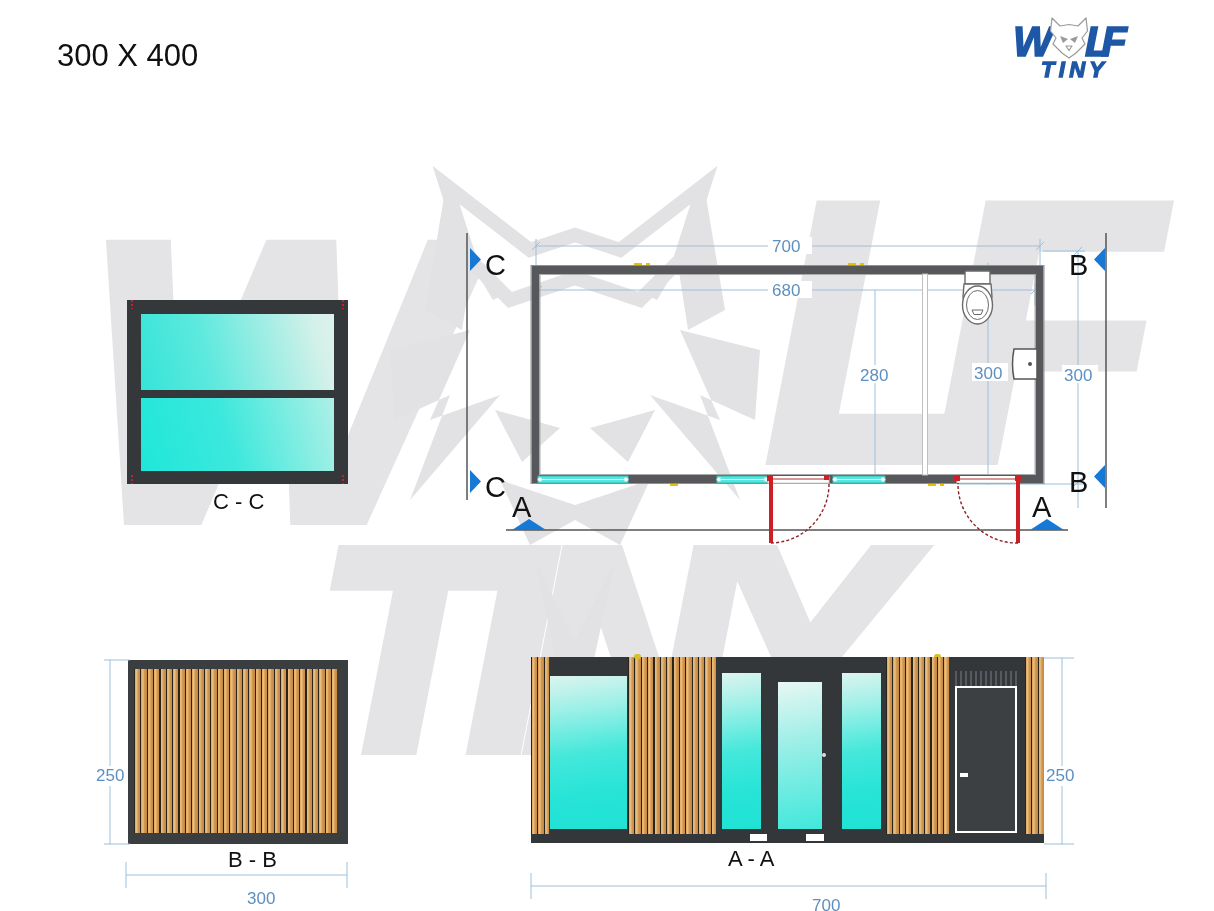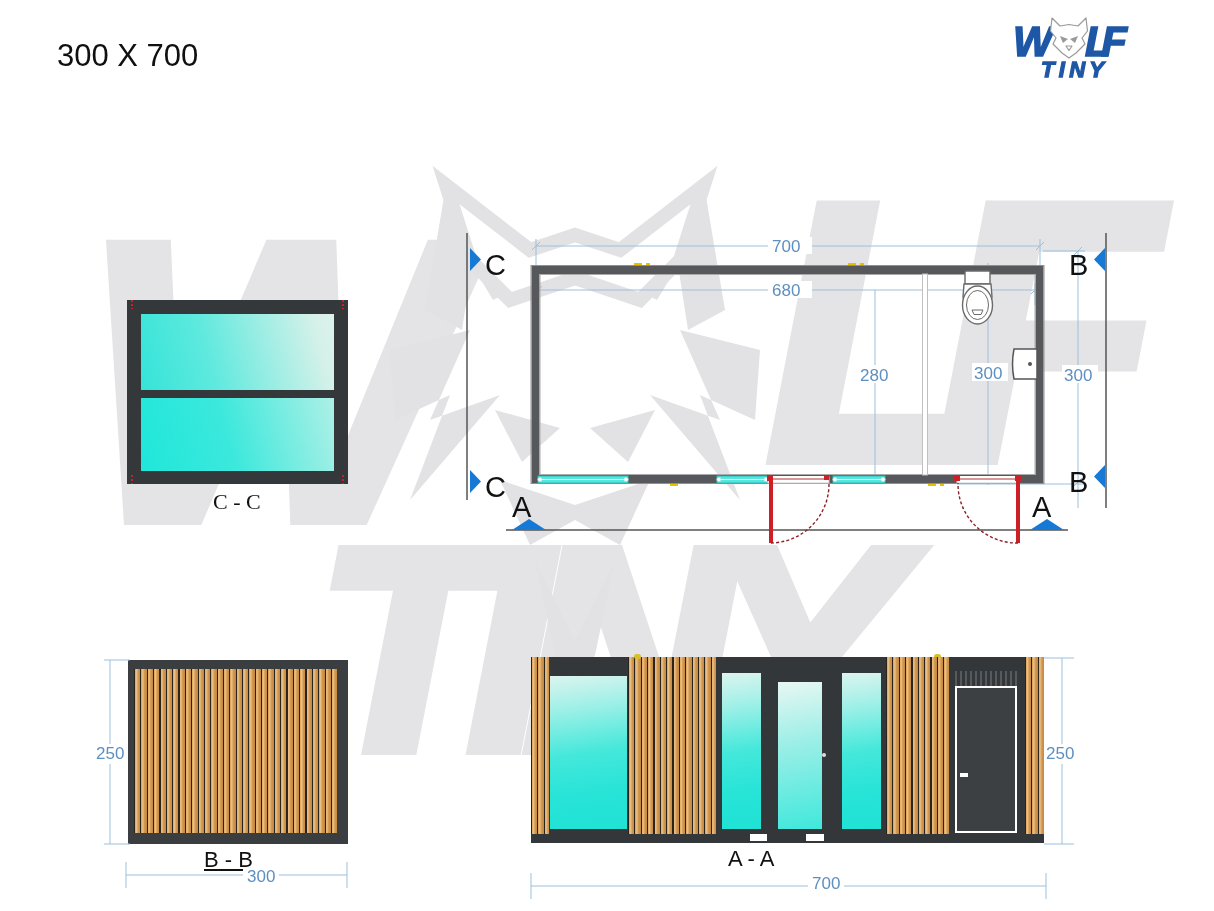--- a/index.html
+++ b/index.html
@@ -1,20 +1,20 @@
 <!DOCTYPE html>
 <html><head>
 <meta charset="utf-8">
 <style>
   html,body{margin:0;padding:0;}
   *{-webkit-font-smoothing:antialiased;}
   .page{position:relative;width:1214px;height:911px;background:#ffffff;overflow:hidden;
         font-family:"Liberation Sans", sans-serif;transform:translateZ(0);}
   .abs{position:absolute;}
-  .dimtxt{position:absolute;color:#5d8fc0;font-size:17px;font-family:"Liberation Sans",sans-serif;}
+  .dimtxt{position:absolute;color:#5d8fc0;font-size:17px;font-family:"Liberation Sans",sans-serif;margin-top:22px;}
   .lbl{position:absolute;color:#111;font-size:22px;font-family:"Liberation Sans",sans-serif;}
 </style>
 </head>
 <body>
 <div class="page">
 
 <svg class="abs" style="left:0;top:0;" width="1214" height="911" viewBox="0 0 1214 911">
   <g fill="#e4e4e6">
 
     <text x="82" y="520" font-family="Liberation Sans" font-weight="bold" font-style="italic" font-size="400" textLength="370" stroke="#e4e4e6" stroke-width="10">W</text>
@@ -30,21 +30,21 @@
     <path d="M446 185 L530 250 L575 235 L620 250 L704 185 L680 260 L640 300 L575 278 L510 300 L470 260 Z" fill="#ffffff" stroke="#e2e2e4" stroke-width="14"></path>
     <path d="M390 350 L470 330 L430 420 L500 395 L410 500 L450 395 L395 420 Z"></path>
     <path d="M760 350 L680 330 L720 420 L650 395 L740 500 L700 395 L755 420 Z"></path>
     <path d="M495 410 L560 428 L522 462 Z"></path>
     <path d="M655 410 L590 428 L628 462 Z"></path>
     <path d="M500 480 L575 505 L650 480 L620 545 L575 520 L530 545 Z"></path>
     <path d="M535 560 L575 640 L615 560 L595 655 L575 690 L555 655 Z"></path>
   </g>
 </svg>
 
-<div class="abs" style="left:57px;top:38px;font-size:31px;color:#101010;">300 X 700</div>
+<div class="abs" style="left:57px;top:38px;font-size:31px;color:#101010;">300 X 400</div>
 
 <svg class="abs" style="left:1008px;top:14px;" width="130" height="70" viewBox="0 0 130 70">
   <g fill="#1d57a5" stroke="#1d57a5" font-family="Liberation Sans" font-weight="bold" font-style="italic">
     <text x="5" y="42" font-size="42" stroke-width="1.6">W</text>
     <text x="77" y="42" font-size="42" textLength="42" stroke-width="1.6">LF</text>
     <text x="33" y="63" font-size="22" textLength="63" stroke-width="1.3">TINY</text>
   </g>
 
   <g stroke="#9a9a9a" stroke-width="1.2" fill="#ffffff" stroke-linejoin="round">
     <path d="M44 4 L52 12 L61 10.5 L70 12 L78 4 L79.5 17 L74 24 L77 30 L68 39 L61 44 L54 39 L45 30 L48 24 L42.5 17 Z"></path>
@@ -59,21 +59,21 @@
   <div class="abs" style="left:14px;top:14px;width:193px;height:76px;background:linear-gradient(75deg,#35e4d8 0%,#5ee9de 35%,#d5f1e9 90%,#ddf2ec 100%);"></div>
 
   <div class="abs" style="left:14px;top:98px;width:193px;height:73px;background:linear-gradient(75deg,#1fe7da 0%,#3ce8dc 45%,#aef0e6 100%);"></div>
 
   <div class="abs" style="left:4px;top:0px;width:2px;height:9px;background:repeating-linear-gradient(180deg,#cc2026 0 2px,#34383b 2px 4px);"></div>
   <div class="abs" style="left:215px;top:0px;width:2px;height:9px;background:repeating-linear-gradient(180deg,#cc2026 0 2px,#34383b 2px 4px);"></div>
   <div class="abs" style="left:4px;top:175px;width:2px;height:9px;background:repeating-linear-gradient(180deg,#cc2026 0 2px,#34383b 2px 4px);"></div>
   <div class="abs" style="left:215px;top:175px;width:2px;height:9px;background:repeating-linear-gradient(180deg,#cc2026 0 2px,#34383b 2px 4px);"></div>
 </div>
 
-<div class="lbl" style="left:213px;top:489px;font-family:Liberation Serif, serif;">C - C</div>
+<div class="lbl" style="left:213px;top:489px;">C - C</div>
 
 <svg class="abs" style="left:440px;top:225px;" width="680" height="335" viewBox="0 0 680 335">
 
   <line x1="27" y1="8" x2="27" y2="275" stroke="#555" stroke-width="1.5"></line>
 
   <line x1="666" y1="8" x2="666" y2="283" stroke="#555" stroke-width="1.5"></line>
 
   <line x1="66" y1="305" x2="628" y2="305" stroke="#555" stroke-width="1.5"></line>
 
   <g stroke="#9cc0dc" stroke-width="1" fill="none">
@@ -200,21 +200,21 @@
   <text x="592" y="292" font-size="29" fill="#111" font-family="Liberation Sans">A</text>
   <path d="M590 305 L607 294 L624 305 Z" fill="#1779d6"></path>
 </svg>
 
 <div class="abs" style="left:128px;top:660px;width:220px;height:184px;background:#3a3e41;">
 
   <div class="abs" style="left:6px;top:9px;width:203px;height:164px;
        background:repeating-linear-gradient(90deg,#2a241c 0px,#2a241c 1.1px,#dca55e 1.1px,#e9c287 2.4px,#d3974f 4.2px,#c4883f 6.35px);"></div>
 </div>
 
-<div class="lbl" style="left:204px;top:847px;text-decoration:underline;">B - B</div>
+<div class="lbl" style="left:228px;top:847px;">B - B</div>
 
 <svg class="abs" style="left:90px;top:655px;" width="40" height="200" viewBox="0 0 40 200">
   <line x1="20" y1="5" x2="20" y2="189" stroke="#9cc0dc" stroke-width="1"></line>
   <line x1="14" y1="5" x2="40" y2="5" stroke="#9cc0dc" stroke-width="1"></line>
   <line x1="14" y1="189" x2="40" y2="189" stroke="#9cc0dc" stroke-width="1"></line>
 </svg>
 <div class="dimtxt" style="left:96px;top:744px;background:#fff;">250</div>
 
 <svg class="abs" style="left:120px;top:860px;" width="235" height="30" viewBox="0 0 235 30">
   <line x1="6" y1="15" x2="227" y2="15" stroke="#9cc0dc" stroke-width="1"></line>

